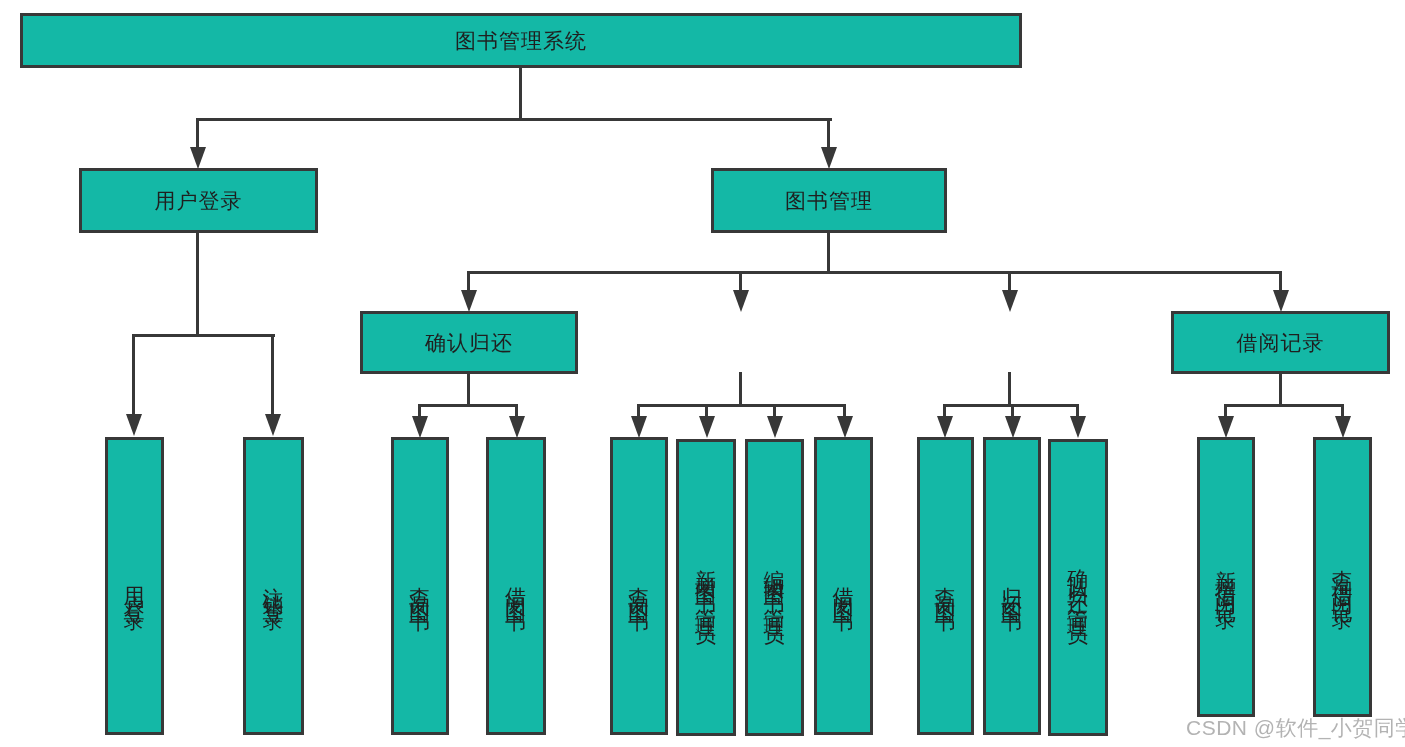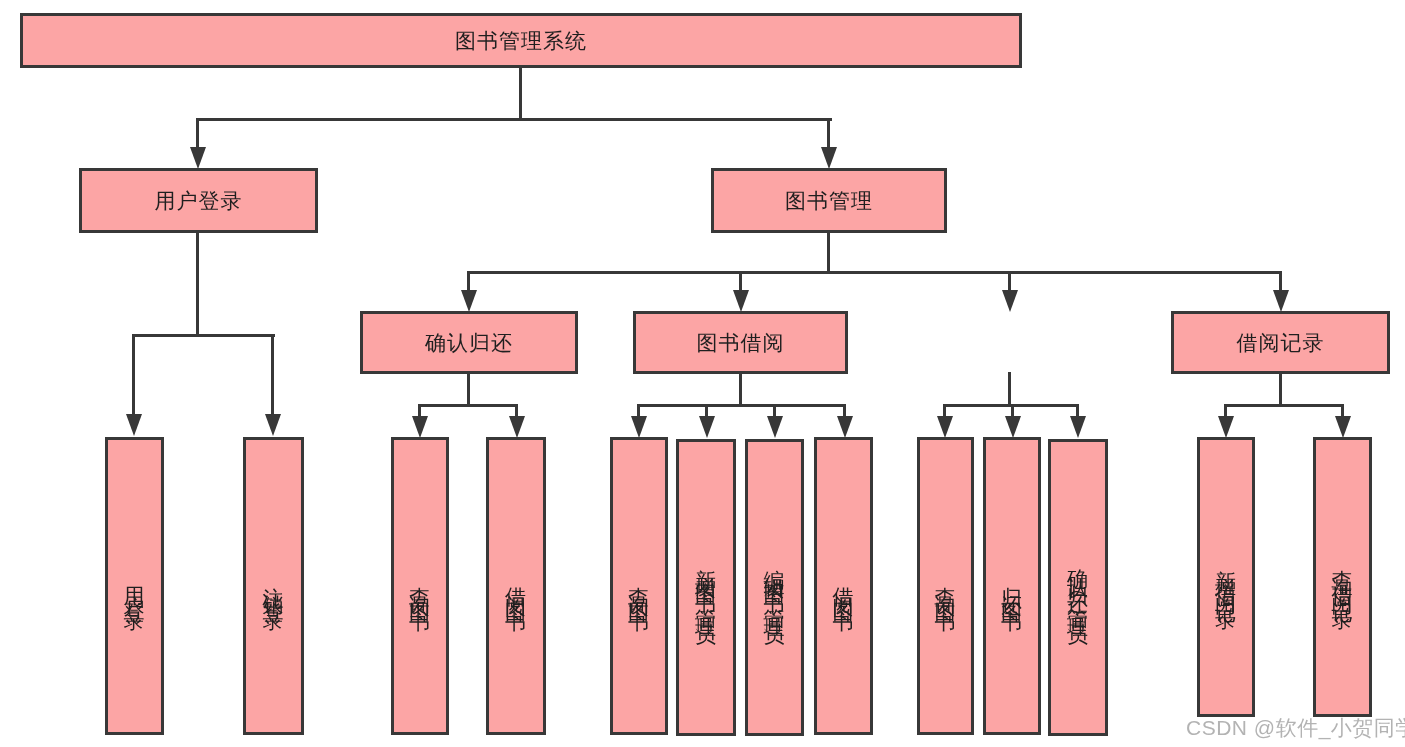--- a/index.html
+++ b/index.html
@@ -7,21 +7,21 @@
     position:relative;
     width:1405px;height:747px;
     background:#ffffff;
     font-family:"Liberation Sans","DejaVu Sans",sans-serif;
     overflow:hidden;
   }
   .node{
     position:absolute;
     box-sizing:border-box;
     border:3px solid #383838;
-    background:#fca5a5;
+    background:#14b8a6;
     display:flex;
     align-items:center;
     justify-content:center;
     color:#1f1f1f;
   }
   .hnode .label{
     font-size:21px;
     letter-spacing:1px;
     white-space:nowrap;
   }
@@ -88,23 +88,20 @@
   <div class="arrowhead" style="left:461px;top:290px;"></div>
   <div class="vline" style="left:739px;top:271px;height:22px;"></div>
   <div class="arrowhead" style="left:733px;top:290px;"></div>
   <div class="vline" style="left:1008px;top:271px;height:22px;"></div>
   <div class="arrowhead" style="left:1002px;top:290px;"></div>
   <div class="vline" style="left:1279px;top:271px;height:22px;"></div>
   <div class="arrowhead" style="left:1273px;top:290px;"></div>
 
   <div class="node hnode" style="left:360px;top:311px;width:218px;height:63px;">
     <span class="label">确认归还</span>
-  </div>
-  <div class="node hnode" style="left:633px;top:311px;width:215px;height:63px;">
-    <span class="label">图书借阅</span>
   </div>
   <div class="node hnode" style="left:1171px;top:311px;width:219px;height:63px;">
     <span class="label">借阅记录</span>
   </div>
 
   <div class="vline" style="left:467px;top:372px;height:34px;"></div>
   <div class="vline" style="left:739px;top:372px;height:34px;"></div>
   <div class="vline" style="left:1008px;top:372px;height:34px;"></div>
   <div class="vline" style="left:1279px;top:372px;height:34px;"></div>
 

